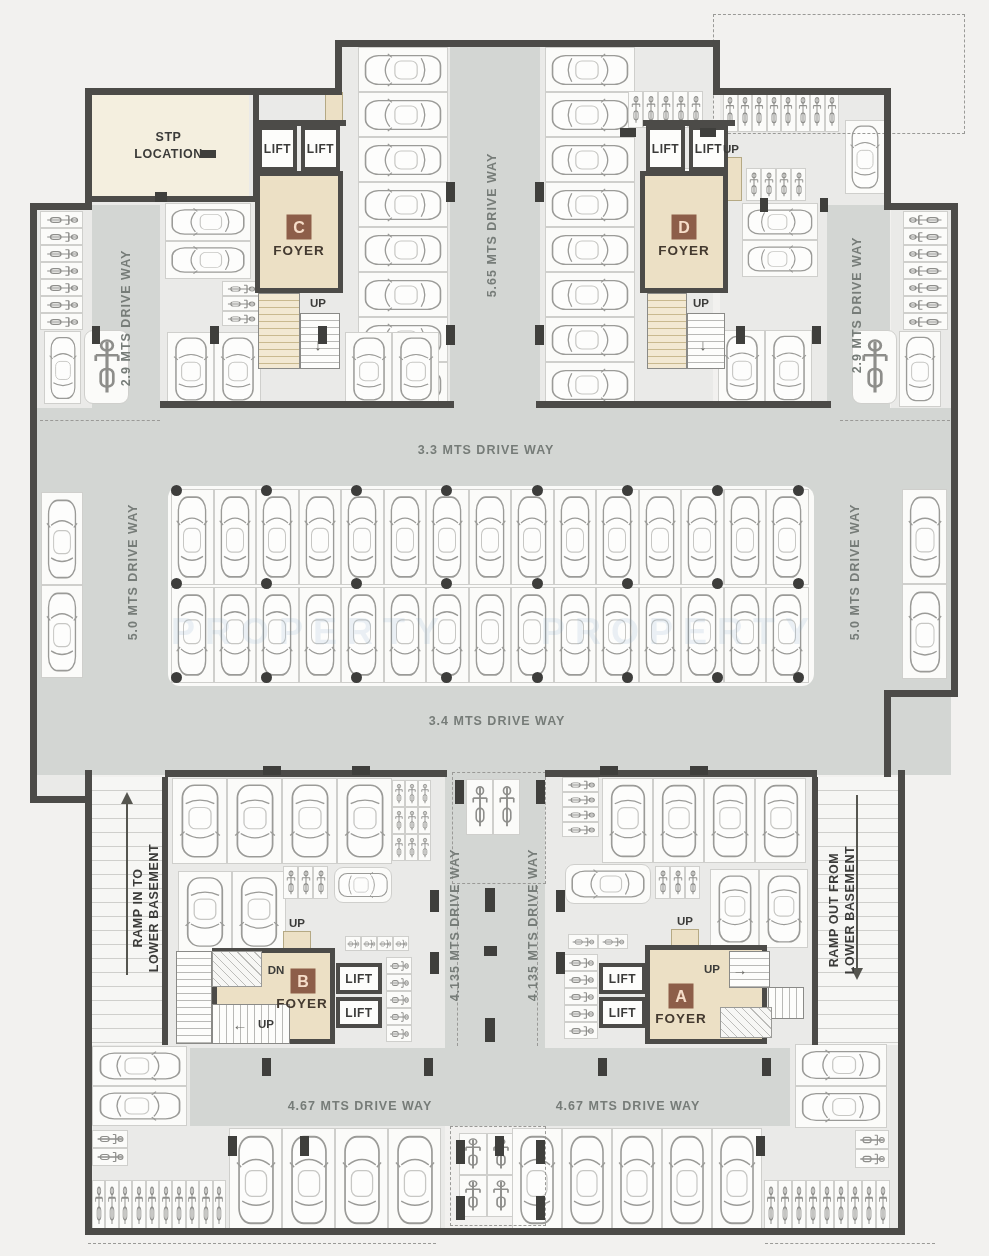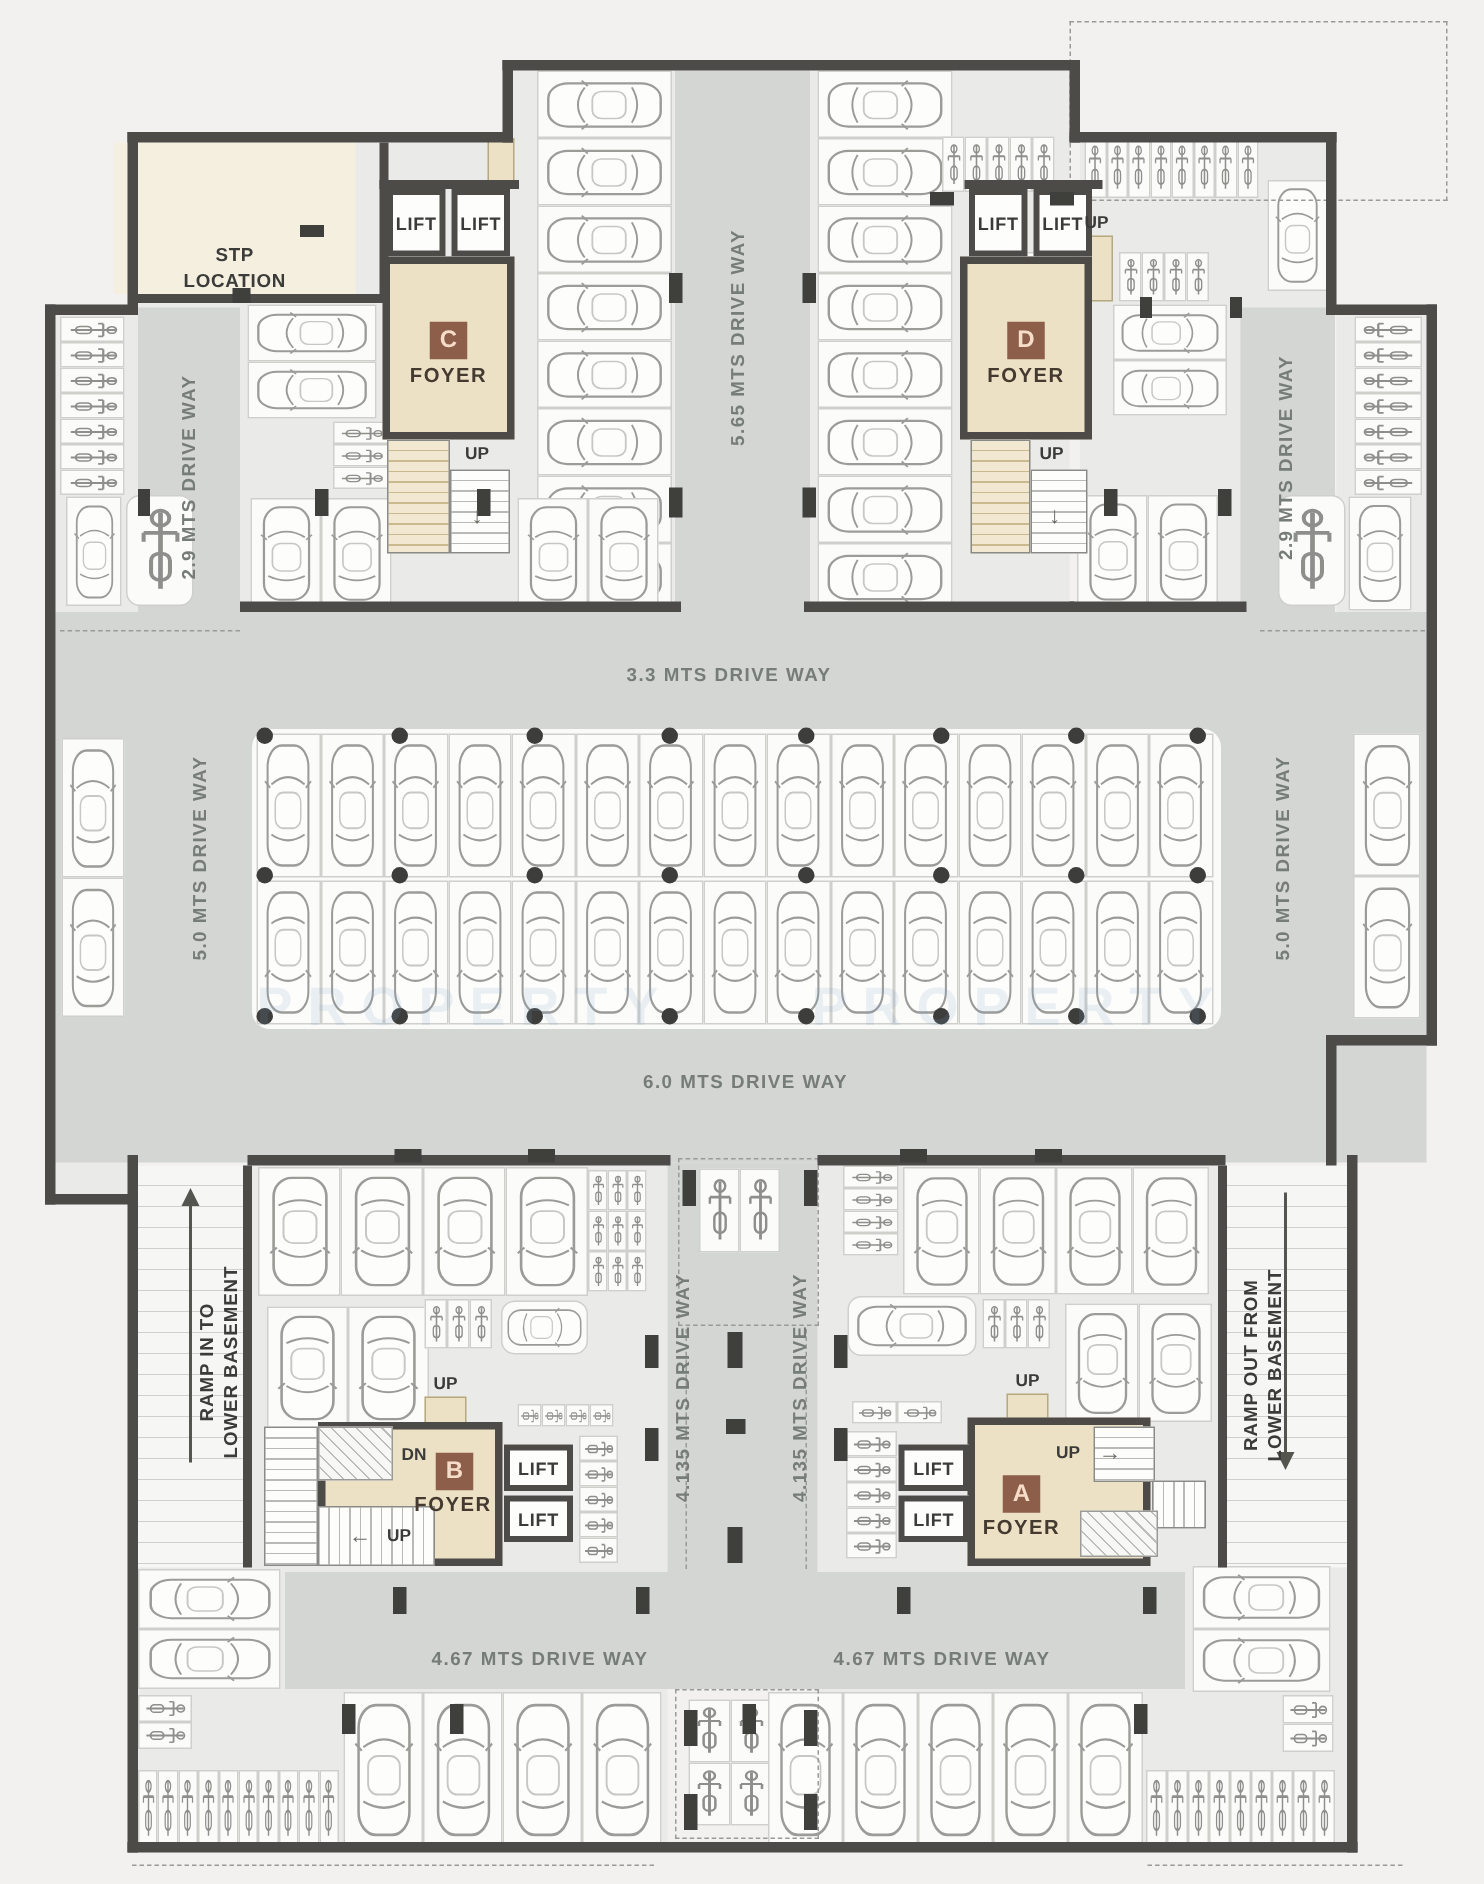--- a/index.html
+++ b/index.html
@@ -38,21 +38,21 @@
   .dashed{position:absolute;border:1.5px dashed #9a9a97;z-index:20;box-sizing:border-box;}
   .dashline-v{position:absolute;border-left:1.5px dashed #9a9a97;z-index:20;}
   .dashline-h{position:absolute;border-top:1.5px dashed #9a9a97;z-index:20;}
   .arrow-line{position:absolute;width:2px;background:#55554f;z-index:55;}
   .arrow-head-up{position:absolute;width:0;height:0;border-left:6px solid transparent;
       border-right:6px solid transparent;border-bottom:12px solid #55554f;z-index:55;}
   .arrow-head-down{position:absolute;width:0;height:0;border-left:6px solid transparent;
       border-right:6px solid transparent;border-top:12px solid #55554f;z-index:55;}
   .stair-arrow{position:absolute;color:#6b6b66;font-size:15px;z-index:62;transform:translate(-50%,-50%);}
   .watermark{position:absolute;color:#7ba3c9;opacity:.14;font-weight:bold;font-size:36px;
-      letter-spacing:10px;z-index:25;transform:translate(-50%,-50%);margin-top:39px;}
+      letter-spacing:10px;z-index:25;transform:translate(-50%,-50%);}
   .stp{background:#f4efdf;z-index:6;display:flex;align-items:center;justify-content:center;
        text-align:center;font-weight:bold;font-size:12.5px;color:#3b3b39;line-height:17px;letter-spacing:.5px;}
   .ramp-lbl{text-align:center;font-size:12.5px;line-height:16px;letter-spacing:.6px;}
 </style>
 </head>
 <body>
 
 <div id="plan">
 
   <div class="abs floor" style="left:342px;top:47px;width:371px;height:361px;"></div>
@@ -65,21 +65,21 @@
 
   <div class="abs drive" style="left:450px;top:47px;width:90px;height:361px;"></div>
   <div class="abs drive" style="left:92px;top:205px;width:68px;height:203px;"></div>
   <div class="abs drive" style="left:827px;top:205px;width:63px;height:203px;"></div>
   <div class="abs drive" style="left:37px;top:408px;width:914px;height:367px;"></div>
   <div class="abs drive" style="left:445px;top:775px;width:100px;height:273px;"></div>
   <div class="abs drive" style="left:190px;top:1048px;width:600px;height:78px;"></div>
 
   <div class="abs island" style="left:168px;top:486px;width:646px;height:200px;"></div>
 
-  <div class="abs stp" style="left:76px;top:95px;width:161px;height:101px;align-items:flex-end;">
+  <div class="abs stp" style="left:88px;top:95px;width:161px;height:101px;">
     <div>
       <div>STP</div>
       <div>LOCATION</div>
     </div>
   </div>
 
   <div class="abs ramp" style="left:92px;top:777px;width:70px;height:268px;"></div>
   <div class="abs ramp" style="left:818px;top:777px;width:80px;height:268px;"></div>
   <div class="arrow-line" style="left:126px;top:800px;height:175px;"></div>
   <div class="arrow-head-up" style="left:121px;top:792px;"></div>
@@ -169,21 +169,21 @@
   <div class="dashline-h" style="left:765px;top:1243px;width:170px;"></div>
   <div class="dashline-h" style="left:40px;top:420px;width:120px;"></div>
   <div class="dashline-h" style="left:840px;top:420px;width:110px;"></div>
 
   <div class="lbl dw-lbl vert" style="left:492px;top:225px;">5.65 MTS DRIVE WAY</div>
   <div class="lbl dw-lbl vert" style="left:126px;top:318px;">2.9 MTS DRIVE WAY</div>
   <div class="lbl dw-lbl vert" style="left:857px;top:305px;">2.9 MTS DRIVE WAY</div>
   <div class="lbl dw-lbl center" style="left:486px;top:450px;">3.3 MTS DRIVE WAY</div>
   <div class="lbl dw-lbl vert" style="left:133px;top:572px;">5.0 MTS DRIVE WAY</div>
   <div class="lbl dw-lbl vert" style="left:855px;top:572px;">5.0 MTS DRIVE WAY</div>
-  <div class="lbl dw-lbl center" style="left:497px;top:721px;">6.0 MTS DRIVE WAY</div>
+  <div class="lbl dw-lbl center" style="left:497px;top:721px;">3.4 MTS DRIVE WAY</div>
   <div class="lbl dw-lbl vert" style="left:455px;top:925px;">4.135 MTS DRIVE WAY</div>
   <div class="lbl dw-lbl vert" style="left:533px;top:925px;">4.135 MTS DRIVE WAY</div>
   <div class="lbl dw-lbl center" style="left:360px;top:1106px;">4.67 MTS DRIVE WAY</div>
   <div class="lbl dw-lbl center" style="left:628px;top:1106px;">4.67 MTS DRIVE WAY</div>
 
   <div class="lbl vert ramp-lbl" style="left:146px;top:908px;">
     <div>RAMP IN TO</div>
       <div>LOWER BASEMENT</div>
   </div>
   <div class="lbl vert ramp-lbl" style="left:842px;top:910px;">

